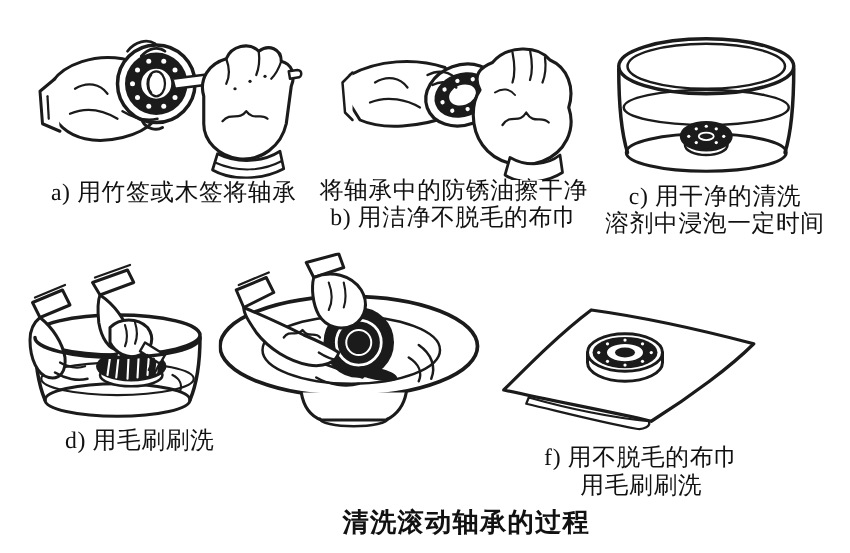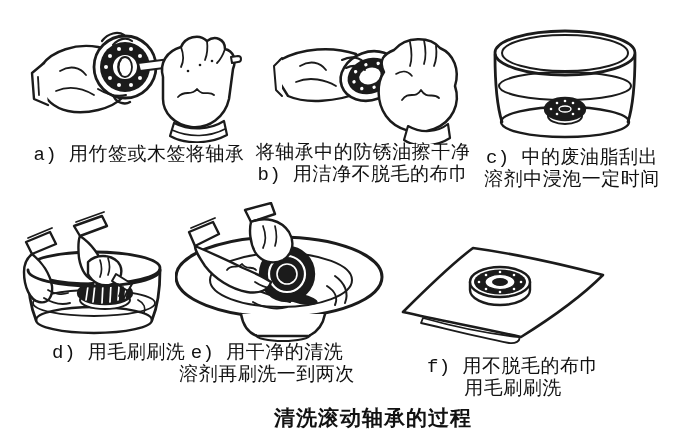--- a/index.html
+++ b/index.html
@@ -1,18 +1,18 @@
 <!DOCTYPE html>
 <html><head>
 <meta charset="utf-8">
 <style>
   html,body { margin:0; padding:0; background:#ffffff; }
   .stage {
     position:relative; width:680px; height:442px; background:#ffffff;
-    font-family:Liberation Mono, monospace; color:#111;
+    font-family:Liberation Serif, serif; color:#111;
     overflow:hidden;
   }
   .panel { position:absolute; }
   .panel svg { display:block; }
   .caption {
     position:absolute; font-size:19px; line-height:22px; text-align:center;
     letter-spacing:0.5px; white-space:nowrap;
   }
   .caption.align-left { text-align:left; }
   .fig-title {
@@ -225,29 +225,25 @@
   </div>
 
   <div class="caption" style="left:25px; top:144px; width:228px;">
     <div>a) 用竹签或木签将轴承</div>
   </div>
   <div class="caption" style="left:250px; top:142px; width:226px;">
     <div>将轴承中的防锈油擦干净</div>
     <div>b) 用洁净不脱毛的布巾</div>
   </div>
   <div class="caption" style="left:468px; top:147px; width:208px;">
-    <div>c) 中的废油脂刮出</div>
+    <div>c) 用干净的清洗</div>
     <div>溶剂中浸泡一定时间</div>
   </div>
   <div class="caption align-left" style="left:8px; top:342px; width:170px;margin-left:44px;">
     <div>d) 用毛刷刷洗</div>
-  </div>
-  <div class="caption" style="left:158px; top:342px; width:218px;">
-    <div>e) 用干净的清洗</div>
-    <div>溶剂再刷洗一到两次</div>
   </div>
   <div class="caption" style="left:408px; top:356px; width:210px;">
     <div>f) 用不脱毛的布巾</div>
     <div>用毛刷刷洗</div>
   </div>
 
   <div class="fig-title">清洗滚动轴承的过程</div>
 
 </div>
 

